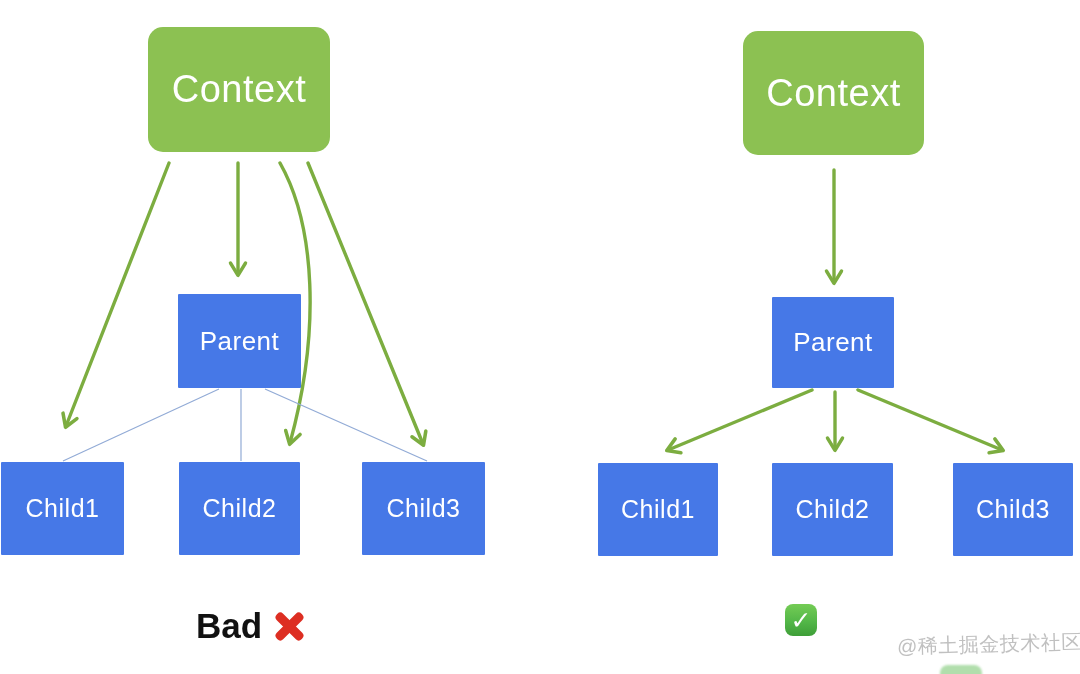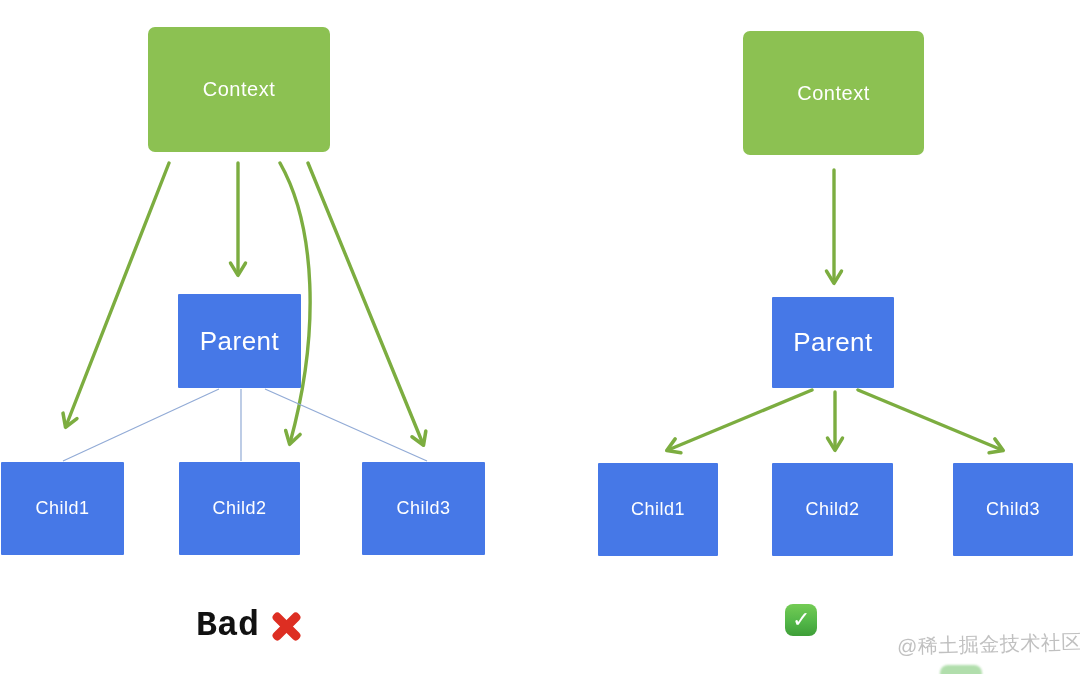--- a/index.html
+++ b/index.html
@@ -25,27 +25,27 @@
   .edge-arrow{stroke:var(--arrow-green);stroke-width:3.4;fill:none;stroke-linecap:round;}
   .edge-connector{stroke:var(--connector-line);stroke-width:1.2;fill:none;}
   .arrowhead-glyph{stroke:var(--arrow-green);fill:none;stroke-linecap:round;stroke-linejoin:round;}
   .node{
     position:absolute;
     display:flex;align-items:center;justify-content:center;
     color:var(--node-text);
     border-radius:1px;
     letter-spacing:0.5px;
   }
-  .node.green{background:var(--context-box);border-radius:7px;font-size:20px;}
-  .node.blue{background:var(--component-box);font-size:18px;}
+  .node.green{background:var(--context-box);border-radius:15px;font-size:38px;}
+  .node.blue{background:var(--component-box);font-size:25px;}
   .verdict{
     position:absolute;
     display:flex;align-items:center;gap:11px;
     color:var(--label-text);
-    font-size:35px;font-weight:bold;font-family:Liberation Mono, monospace;
+    font-size:35px;font-weight:bold;
   }
   .cross-mark{position:relative;width:33px;height:33px;flex:0 0 auto;}
   .cross-mark::before,.cross-mark::after{
     content:"";position:absolute;left:-1px;top:12px;
     width:35px;height:9px;border-radius:4px;
     background:var(--bad-red);
   }
   .cross-mark::before{transform:rotate(45deg);}
   .cross-mark::after{transform:rotate(-45deg);}
   .check-mark{

